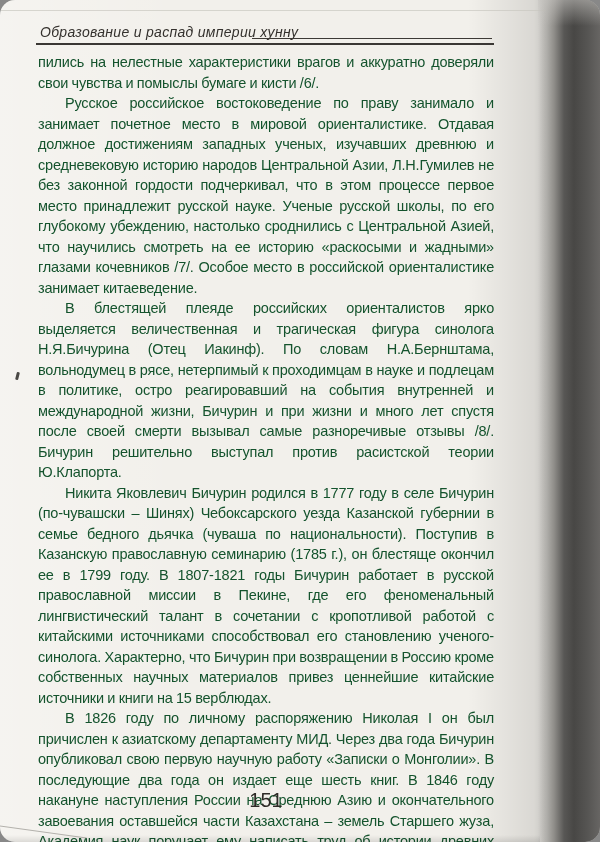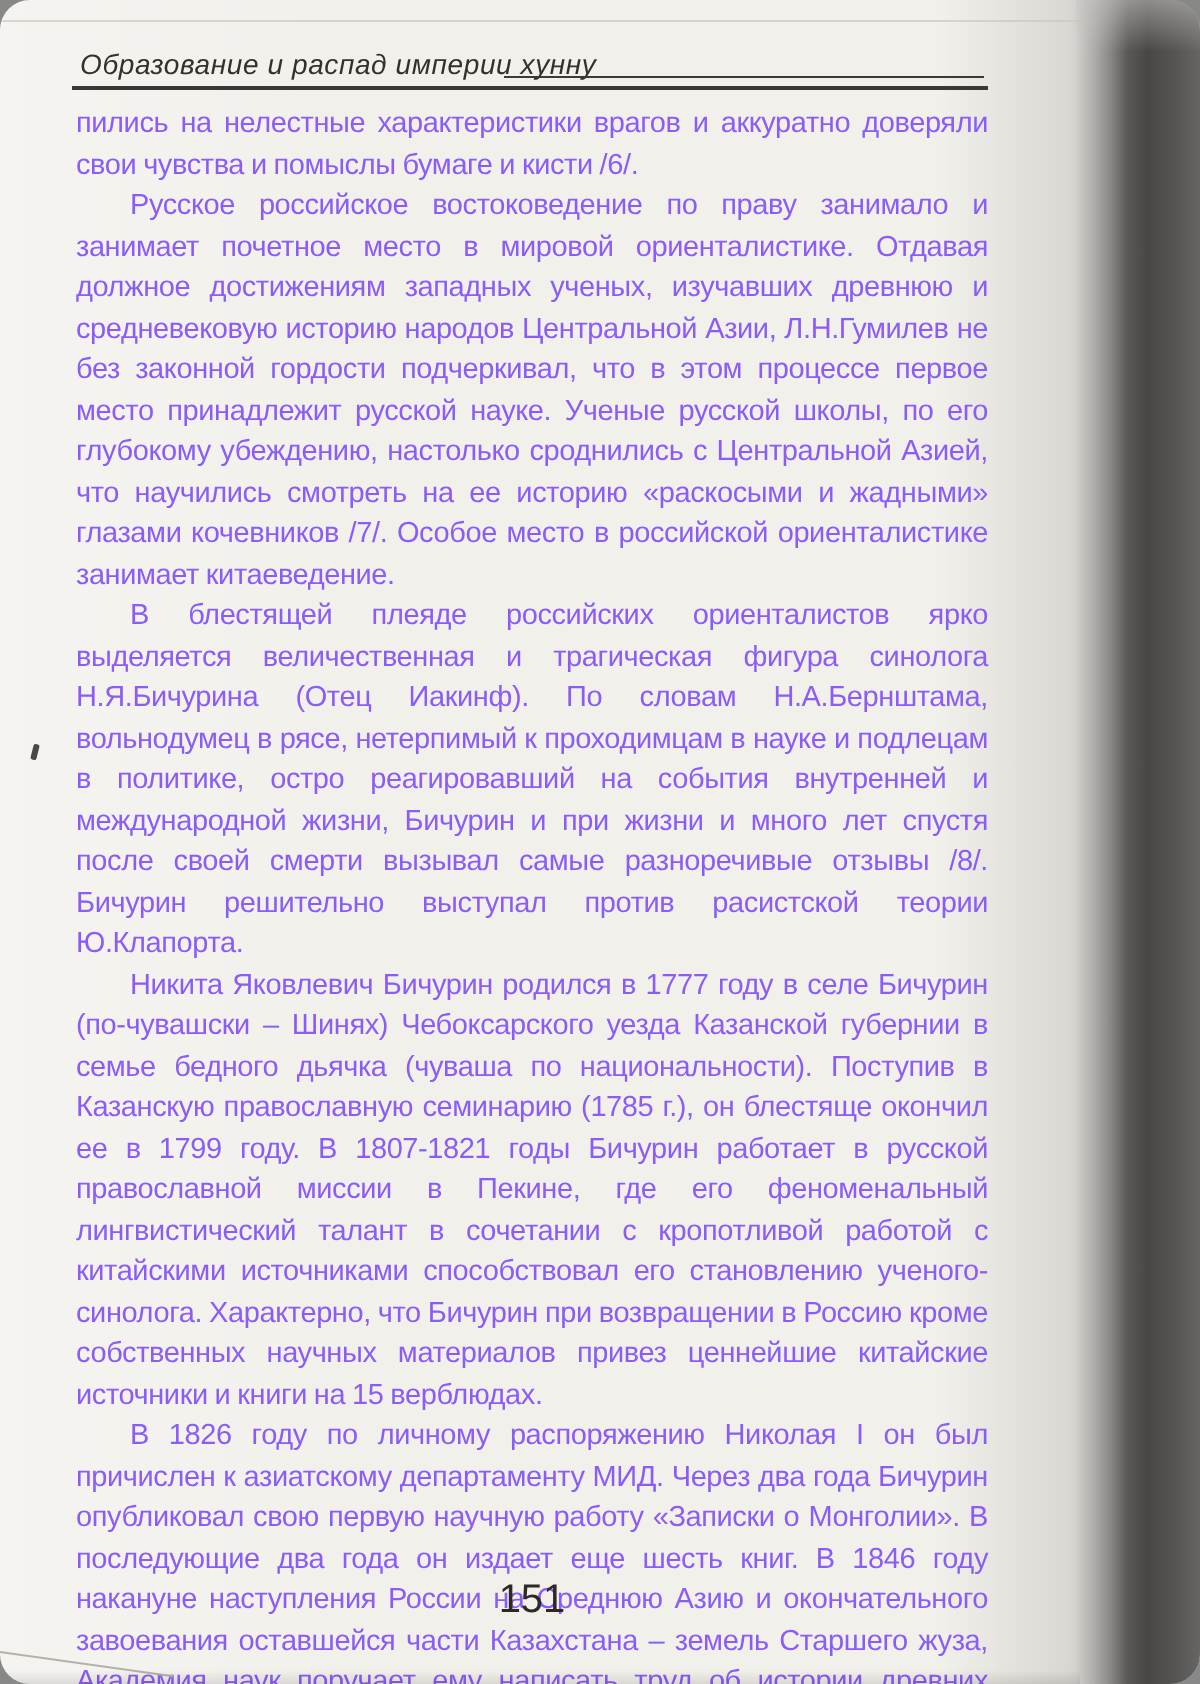--- a/index.html
+++ b/index.html
@@ -89,21 +89,21 @@
     width: 456px;
   }
   .body-text p {
     margin: 0;
     font-size: 14.5px;
     line-height: 20.5px;
     text-align: justify;
     text-indent: 27px;
     letter-spacing: -0.2px;
     word-spacing: -0.4px;
-    color: #8b5cf6;
+    color: #14532d;
   }
   .body-text p.noindent {
     text-indent: 0;
   }
   .page-number {
     position: absolute;
     top: 789px;
     left: 38px;
     width: 456px;
     text-align: center;

